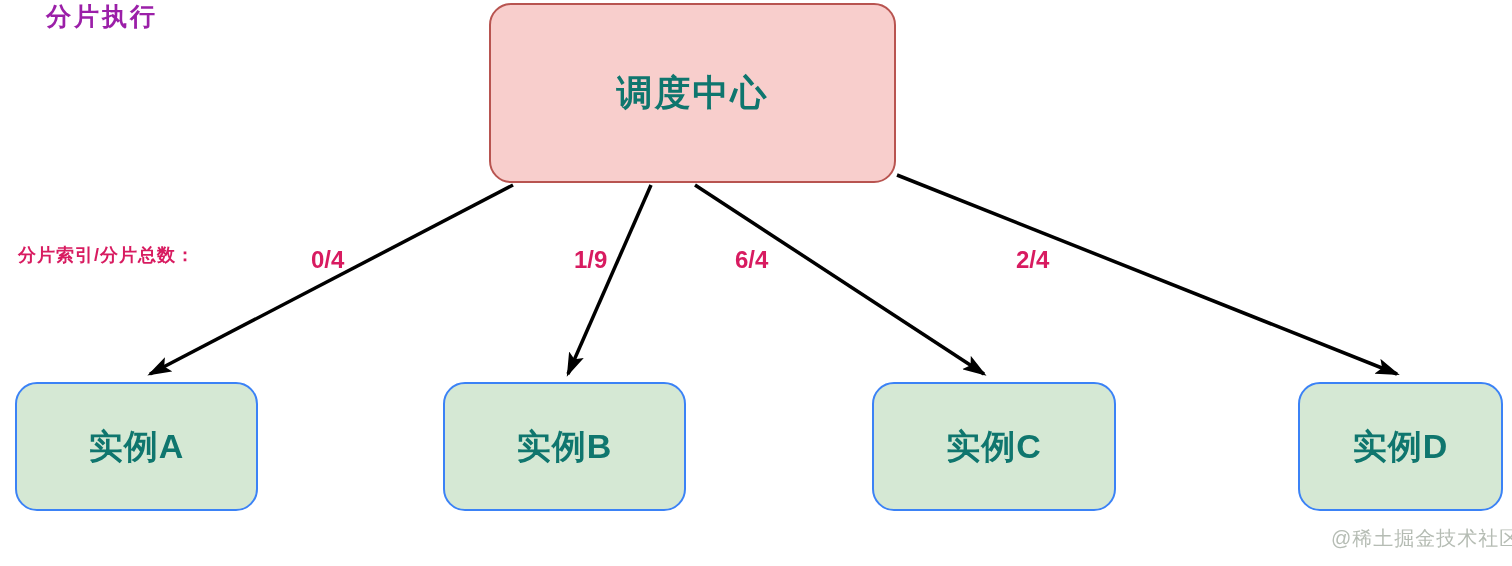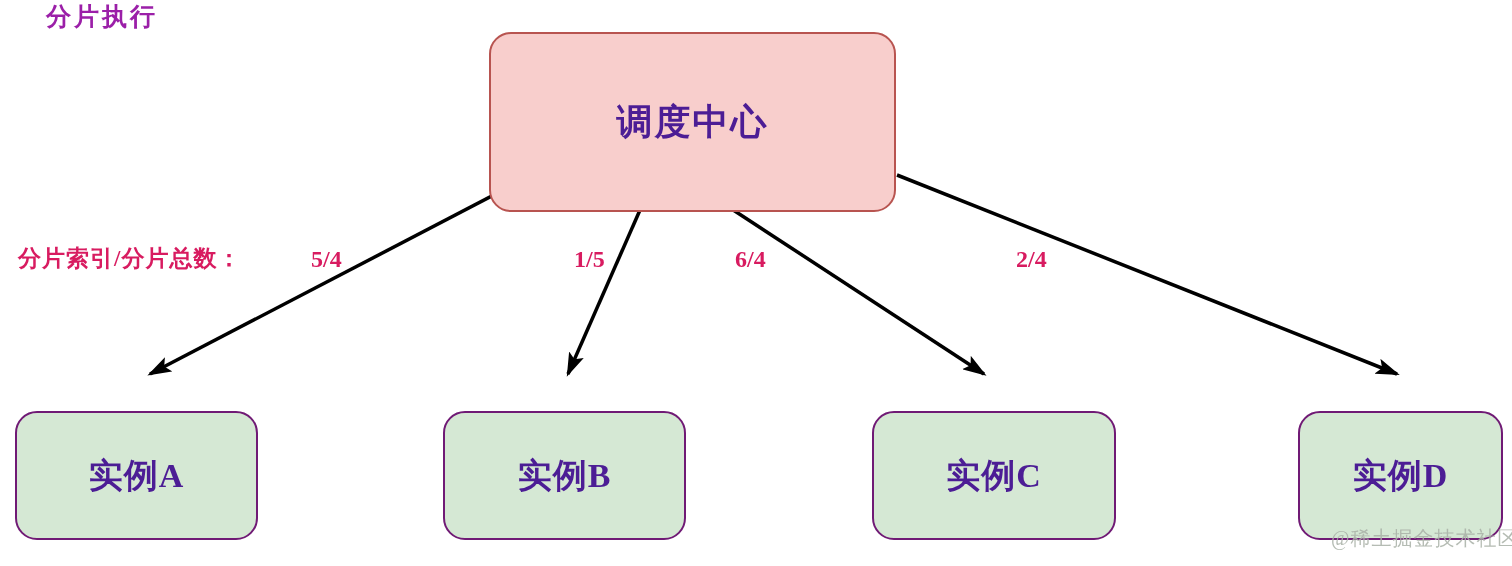--- a/index.html
+++ b/index.html
@@ -1,45 +1,45 @@
 <!DOCTYPE html>
 <html><head>
 <meta charset="utf-8">
 <style>
   html,body{margin:0;padding:0;background:#ffffff;}
   .canvas{
     position:relative;width:1512px;height:566px;background:#ffffff;
-    font-family:Liberation Serif, serif;overflow:hidden;
+    font-family:Liberation Sans, sans-serif;overflow:hidden;
   }
   .edges{position:absolute;left:0;top:0;width:1512px;height:566px;}
   .node{
     position:absolute;display:flex;align-items:center;justify-content:center;
-    font-weight:bold;color:#4c1d95;border-radius:22px;box-sizing:border-box;margin-top:29px;
+    font-weight:bold;color:#0f766e;border-radius:22px;box-sizing:border-box;
   }
   .scheduler{
     left:489px;top:3px;width:407px;height:180px;
     background:#f8cecc;border:2px solid #b85450;
     font-size:36px;letter-spacing:2px;
   }
   .inst{
     top:382px;width:243px;height:129px;
-    background:#d5e8d4;border:2px solid #701a75;
+    background:#d5e8d4;border:2px solid #3b82f6;
     font-size:34px;letter-spacing:1px;
   }
   .inst-a{left:15px;}
   .inst-b{left:443px;}
   .inst-c{left:872px;width:244px;}
   .inst-d{left:1298px;width:205px;text-align:center;}
   .page-title{
     position:absolute;left:46px;top:0px;
     font-size:25px;font-weight:bold;color:#9b1fa8;letter-spacing:3px;
   }
   .shard-caption{
     position:absolute;left:18px;top:243px;
-    font-size:23px;font-weight:bold;color:#d81b60;letter-spacing:1px;
+    font-size:18px;font-weight:bold;color:#d81b60;letter-spacing:1px;
   }
   .shard{
     position:absolute;top:246px;
     font-size:24px;font-weight:bold;color:#d81b60;
   }
   .shard-0{left:311px;}
   .shard-1{left:574px;}
   .shard-2{left:735px;}
   .shard-3{left:1016px;}
   .watermark{
@@ -64,22 +64,22 @@
     <line x1="897" y1="175" x2="1397" y2="374" stroke="#000000" stroke-width="3.5" marker-end="url(#arrow)"></line>
   </svg>
 
   <div class="page-title">分片执行</div>
 
   <div class="node scheduler">
     <span>调度中心</span>
   </div>
 
   <div class="shard-caption">分片索引/分片总数：</div>
-  <span class="shard shard-0">5/4</span>
-  <span class="shard shard-1">1/5</span>
+  <span class="shard shard-0">0/4</span>
+  <span class="shard shard-1">1/9</span>
   <span class="shard shard-2">6/4</span>
   <span class="shard shard-3">2/4</span>
 
   <div class="node inst inst-a">
     <span>实例A</span>
   </div>
   <div class="node inst inst-c">
     <span>实例C</span>
   </div>
   <div class="node inst inst-b">

